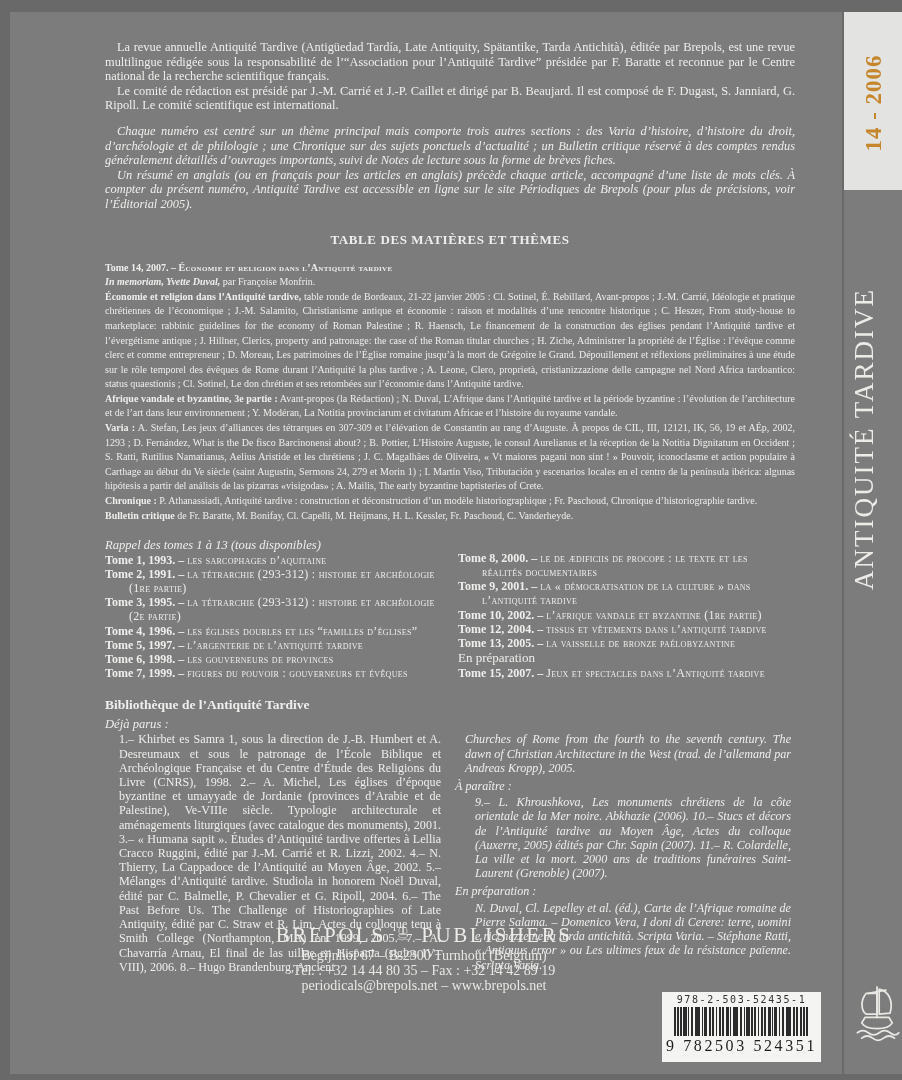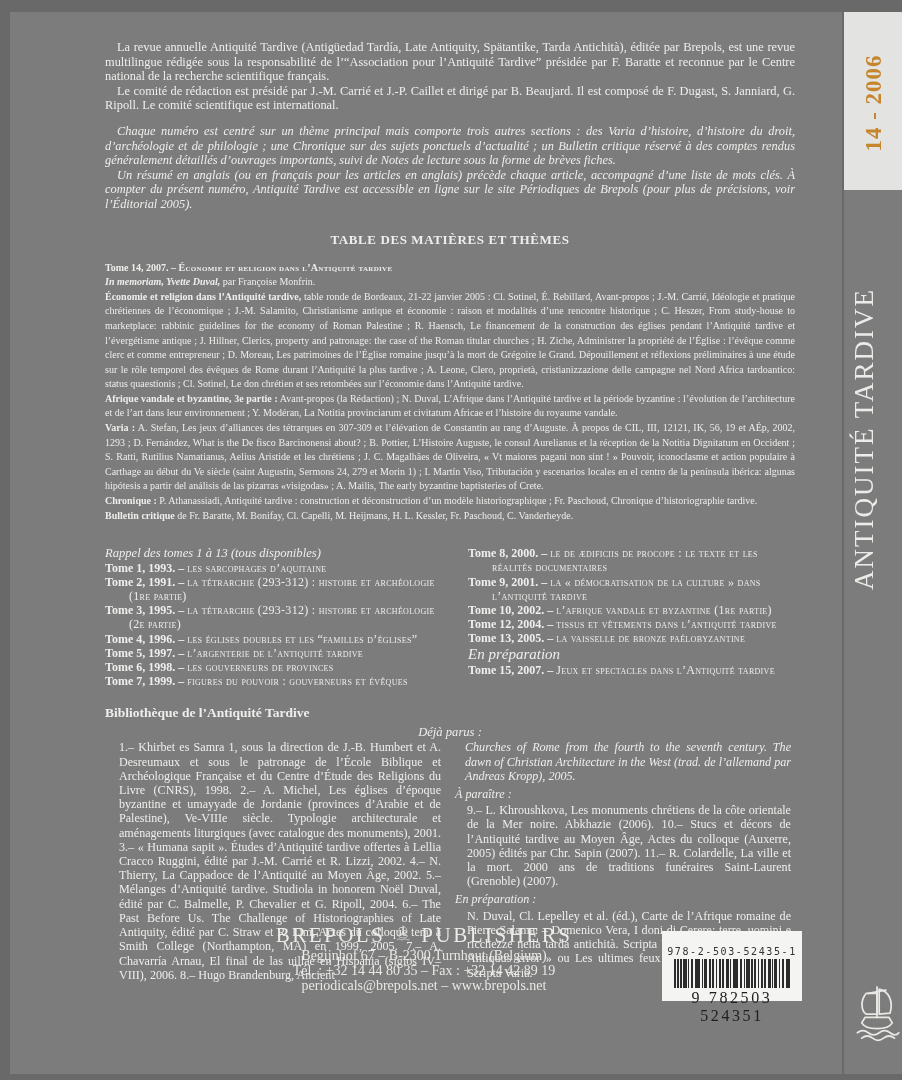--- a/index.html
+++ b/index.html
@@ -34,49 +34,49 @@
   .toc-heading{
     text-align:center;font-weight:bold;font-size:13px;letter-spacing:.6px;
     margin:20px 0 13px;
   }
   .toc-entries p{font-size:10px;line-height:14.6px;text-align:justify;}
   .toc-entries .lead{font-weight:bold;}
   .toc-entries p:nth-of-type(1) .body{font-variant:small-caps;font-weight:bold;letter-spacing:.3px;}
   .toc-entries p:nth-of-type(2) .lead{font-style:italic;}
   .toc-entries p:nth-of-type(2) .body{}
   
-  .tomes{display:flex;gap:18px;margin-top:23px;}
+  .tomes{display:flex;gap:8px;margin-top:15px;align-items:flex-end;}
   .tcol-left{width:345px;}
   .tcol-right{width:327px;}
   .tomes-header{font-style:italic;font-size:12.6px;line-height:14.4px;margin:0 0 2px;}
   .tome{font-size:12px;line-height:14.2px;padding-left:24px;text-indent:-24px;}
   .tome .tlabel{font-weight:bold;}
   .tome .ttitle{font-variant:small-caps;letter-spacing:.3px;}
-  .prep-label{font-style:italic;font-size:15px;margin:3px 0 1px;}
+  .prep-label{font-size:13px;margin:3px 0 1px;}
   
   .bib-heading{font-weight:bold;font-size:13.5px;margin:17px 0 4px;}
-  .deja{font-style:italic;font-size:12.6px;margin:0 0 5px;text-align:center;}
+  .deja{font-style:italic;font-size:12.6px;margin:0 0 5px;}
   .bib-cols{display:flex;gap:24px;}
   .bib-left{width:322px;margin-left:14px;}
   .bib-right{width:326px;}
   .bib-cols p{font-size:12.1px;line-height:14.2px;text-align:justify;}
   .bib-cols .cont{font-style:italic;}
   .bib-label{font-style:italic;text-align:left !important;margin:4px 0 2px !important;margin-left:-10px !important;}
-  .bib-right .items{margin-left:2px;}
+  .bib-right .items{margin-left:10px;font-style:italic;}
   
   .footer{position:absolute;left:0;top:911px;width:828px;text-align:center;}
   .pub-line{
     display:flex;justify-content:center;align-items:center;gap:9px;
     font-size:21px;letter-spacing:2.5px;color:#ecebe8;
   }
   .footer .line{font-size:14px;line-height:15.2px;color:#e9e8e5;}
   
   .barcode{
-    position:absolute;left:652px;top:919px;width:140px;height:70px;
-    background:#f4f4f2;box-sizing:border-box;padding-top:15px;text-align:center;color:#222;
+    position:absolute;left:652px;top:980px;width:159px;height:70px;
+    background:#f4f4f2;box-sizing:border-box;padding-top:2px;text-align:center;color:#222;
   }
   .isbn{font-family:"DejaVu Sans Mono",monospace;font-size:10px;letter-spacing:1.6px;color:#333;}
   .bars{
     height:29px;margin:2px 12px 0;
     background-image:
       repeating-linear-gradient(90deg,#2b2b2b 0 1.5px,transparent 1.5px 3.5px),
       repeating-linear-gradient(90deg,#2b2b2b 0 1px,transparent 1px 6px),
       repeating-linear-gradient(90deg,transparent 0 9px,#2b2b2b 9px 11px,transparent 11px 13px);
   }
   .digits{font-family:Liberation Serif, serif;font-size:16px;letter-spacing:2.6px;margin-top:1px;color:#1e1e1e;}

